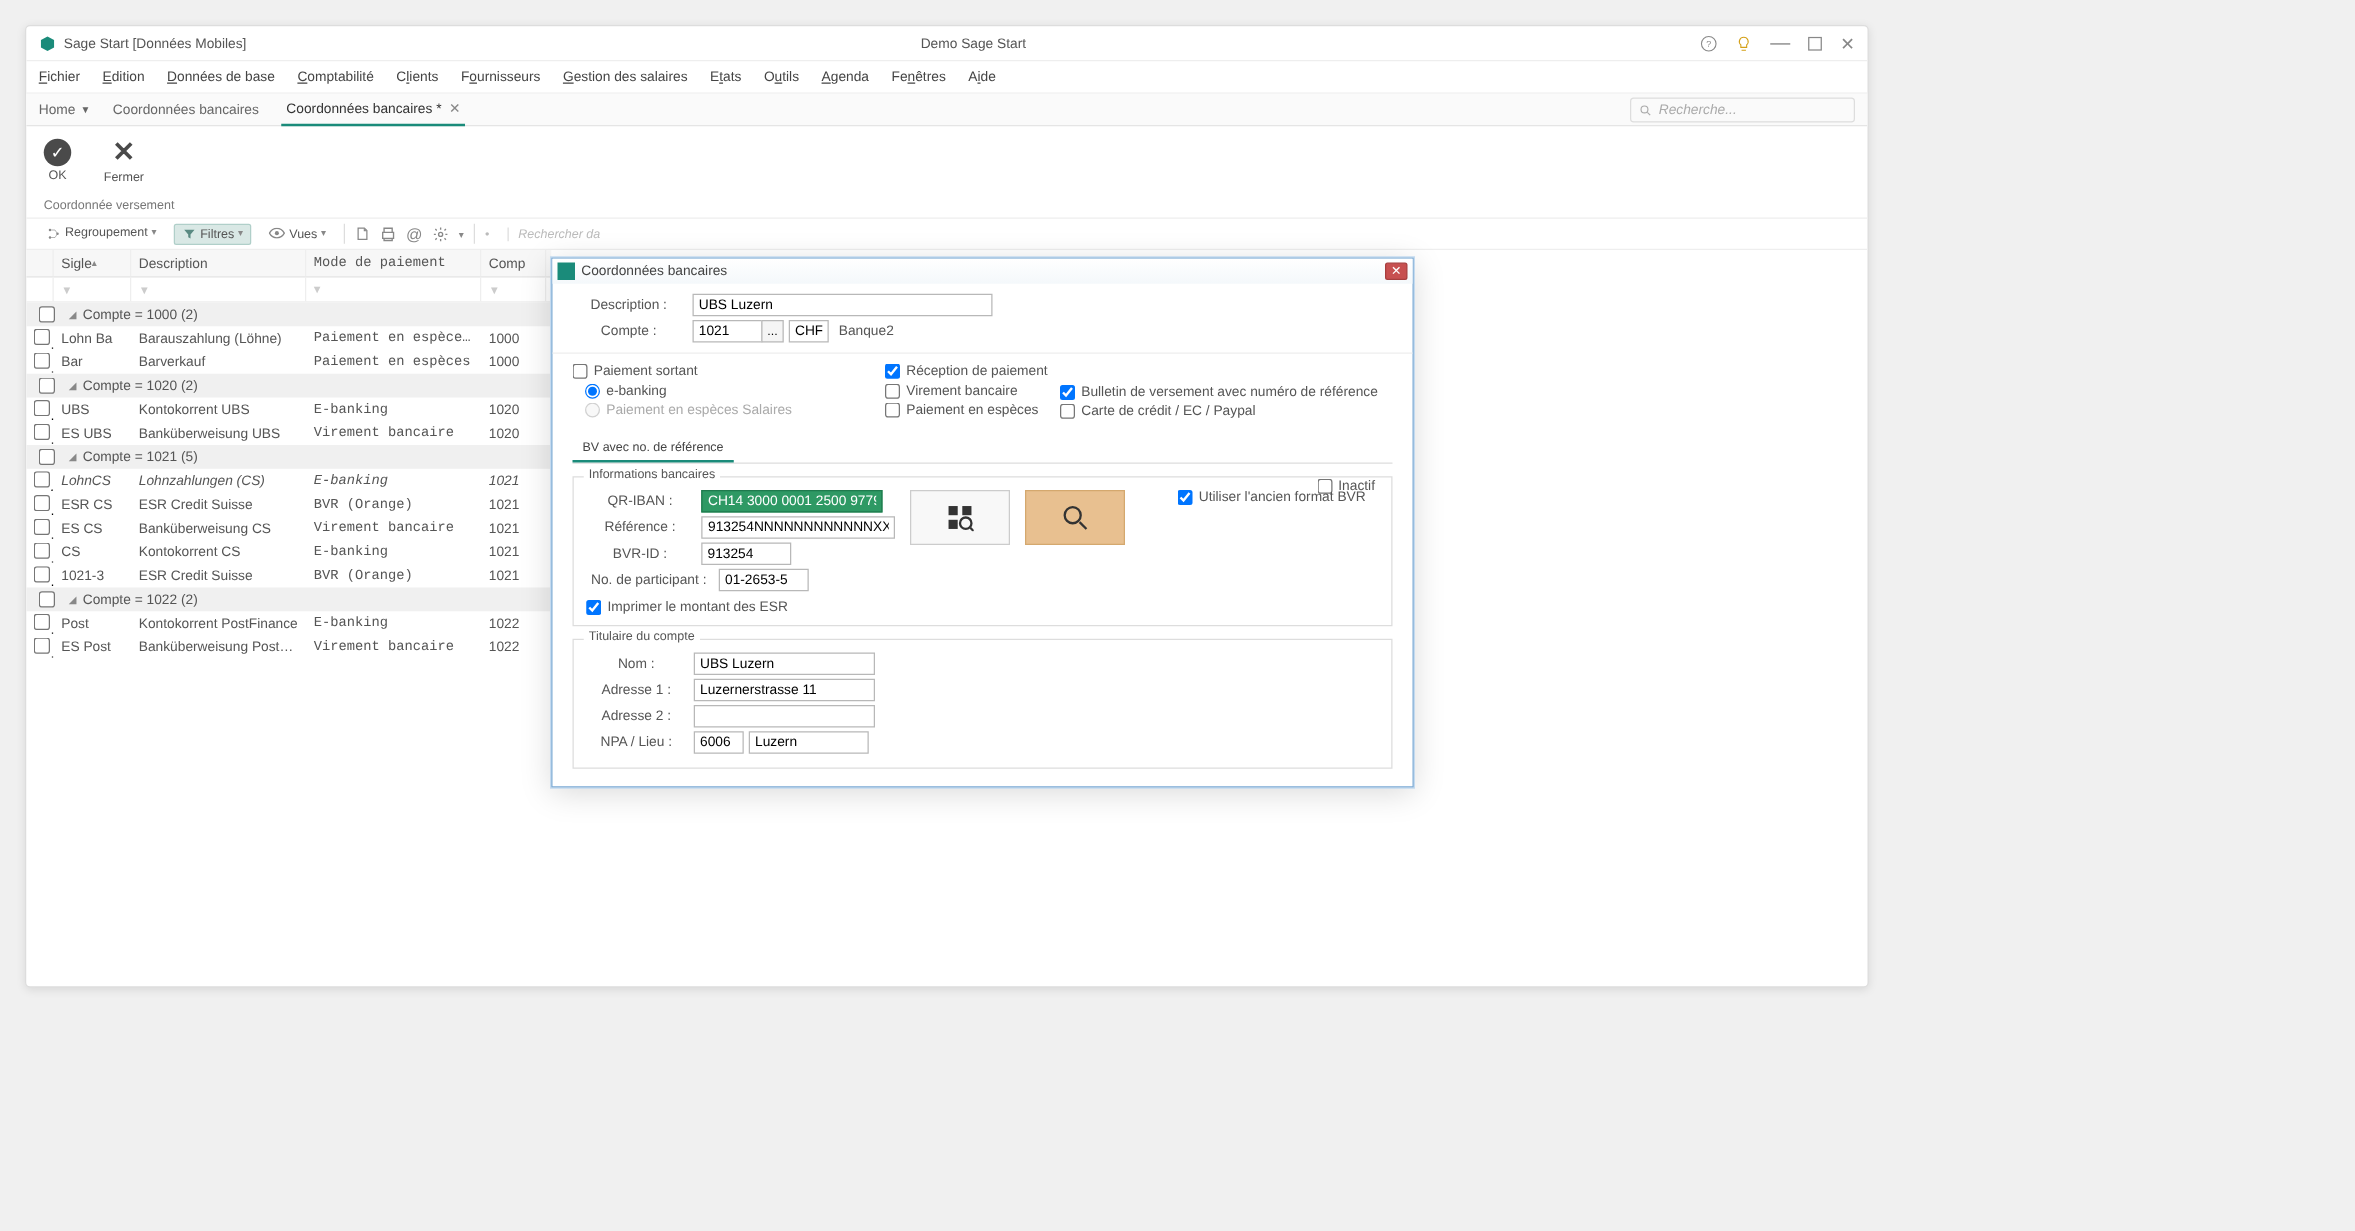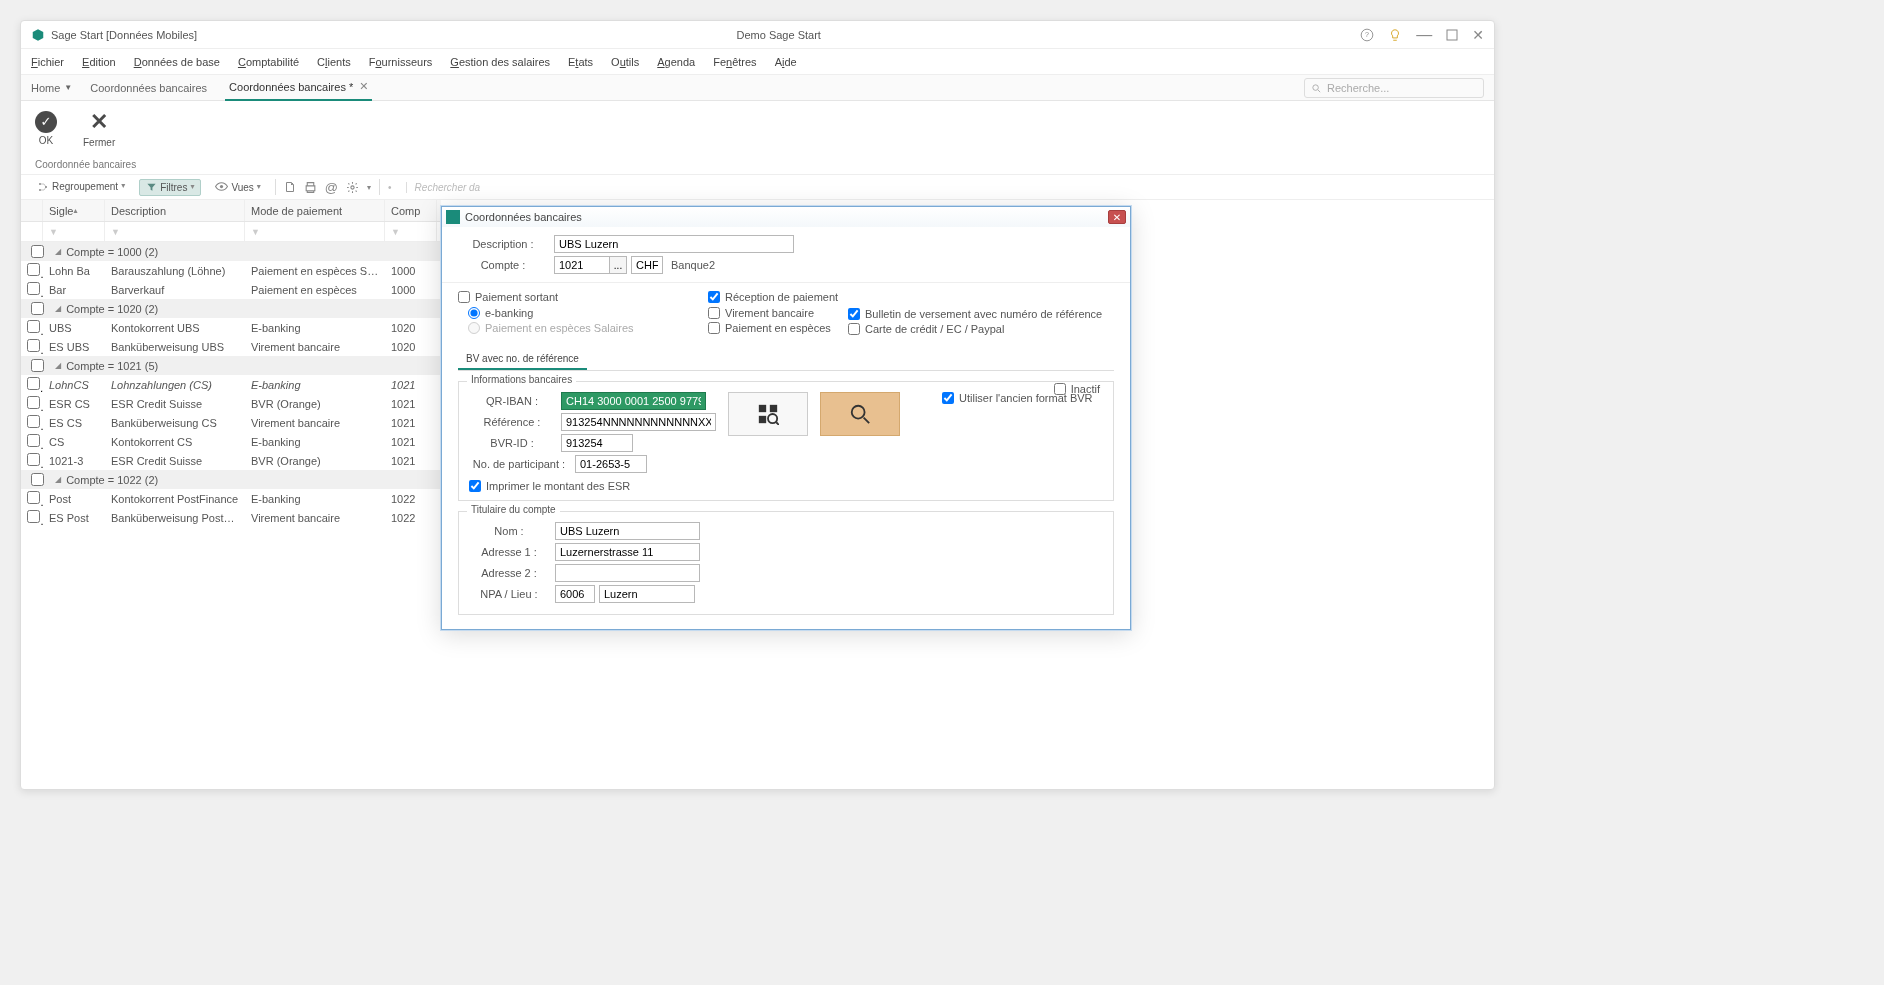--- a/index.html
+++ b/index.html
@@ -19,21 +19,21 @@
 .menubar { height: 26px; display: flex; align-items: center; padding: 0 10px; gap: 18px; border-bottom: 1px solid #eee; color: #444; }
 .menubar > div { cursor: pointer; }
 .menubar .u { text-decoration: underline; }
 
 
 .tabrow { height: 26px; display: flex; align-items: center; padding: 0 10px; gap: 14px; border-bottom: 1px solid #e5e5e5; background: #fafafa; position: relative; }
 .tabrow .home { color: #666; display: flex; align-items: center; gap: 4px; }
 .tabrow .tab { color: #666; padding: 6px 4px; display: flex; align-items: center; gap: 6px; }
 .tabrow .tab.active { border-bottom: 2px solid #1a8b7a; color: #333; }
 .tabrow .close-x { color: #888; cursor: pointer; }
-.tabrow .search-box { position: absolute; right: 10px; top: 3px; width: 180px; height: 20px; border: 1px solid #ddd; border-radius: 3px; display: flex; align-items: center; padding: 0 6px; color: #aaa; gap: 5px; }
+.tabrow .search-box { position: absolute; right: 10px; top: 3px; width: 180px; height: 20px; border: 1px solid #ddd; border-radius: 3px; display: flex; align-items: center; padding: 0 6px; color: #aaa; font-style: italic; gap: 5px; }
 
 
 .actionbar { height: 54px; display: flex; align-items: center; padding: 0 14px; gap: 26px; }
 .actionbar .action { display: flex; flex-direction: column; align-items: center; gap: 2px; cursor: pointer; }
 .actionbar .circle { width: 22px; height: 22px; border-radius: 50%; background: #4a4a4a; display: flex; align-items: center; justify-content: center; color: #fff; font-size: 13px; }
 .actionbar .x-icon { font-size: 22px; color: #4a4a4a; font-weight: bold; }
 .actionbar .lbl { font-size: 10px; color: #555; }
 
 .breadcrumb-sub { padding: 4px 14px; color: #777; font-size: 10px; }
 
@@ -47,21 +47,21 @@
 
 
 .grid { display: flex; flex-direction: column; width: 420px; }
 .grid-head { display: flex; background: #f7f7f7; border-bottom: 1px solid #e5e5e5; height: 22px; align-items: center; color: #555; }
 .grid-head > div, .grid-filter > div { border-right: 1px solid #eee; padding: 0 6px; height: 100%; display: flex; align-items: center; }
 .grid-filter { display: flex; height: 20px; border-bottom: 1px solid #eee; }
 .grid-filter .funnel { color: #ccc; font-size: 9px; }
 .col-chk { width: 22px; flex: 0 0 22px; }
 .col-sigle { width: 62px; flex: 0 0 62px; }
 .col-desc { width: 140px; flex: 0 0 140px; }
-.col-mode { width: 140px; flex: 0 0 140px; }
+.col-mode { width: 140px; flex: 0 0 140px; font-family: Liberation Mono, monospace; }
 .col-compte { width: 52px; flex: 0 0 52px; text-align: left; }
 .group-row { background: #f0f0f0; padding: 3px 8px 3px 30px; color: #555; display: flex; align-items: center; gap: 5px; }
 .group-row .tri { font-size: 8px; color: #888; }
 .data-row { display: flex; height: 19px; align-items: center; color: #555; }
 .data-row > div { padding: 0 6px; overflow: hidden; white-space: nowrap; text-overflow: ellipsis; }
 .data-row.italic { font-style: italic; }
 
 
 .dialog { position: absolute; left: 420px; top: 185px; width: 690px; background: #fff; border: 1px solid #7aa9d4; box-shadow: 0 0 0 1px #c4daef, 0 4px 24px rgba(0,0,0,.15); z-index: 100; }
 .dialog-title { height: 20px; background: linear-gradient(#fff, #f4f8fb); display: flex; align-items: center; padding: 0 4px; font-size: 11px; color: #444; }
@@ -171,21 +171,21 @@
   <div class="actionbar">
     <div class="action">
       <div class="circle">✓</div>
       <div class="lbl">OK</div>
     </div>
     <div class="action">
       <div class="x-icon">✕</div>
       <div class="lbl">Fermer</div>
     </div>
   </div>
-  <div class="breadcrumb-sub">Coordonnée bancaires</div>
+  <div class="breadcrumb-sub">Coordonnée versement</div>
 
   <div class="list-toolbar">
     <div class="tb-btn">
       <svg width="12" height="12" viewBox="0 0 24 24">
           <circle cx="6" cy="6" r="2" fill="#888"></circle>
           <circle cx="6" cy="18" r="2" fill="#888"></circle>
           <circle cx="18" cy="12" r="2" fill="#888"></circle>
           <path d="M8 6h6l4 6-4 6H8" fill="none" stroke="#888"></path>
         </svg>
       <span>Regroupement</span>

